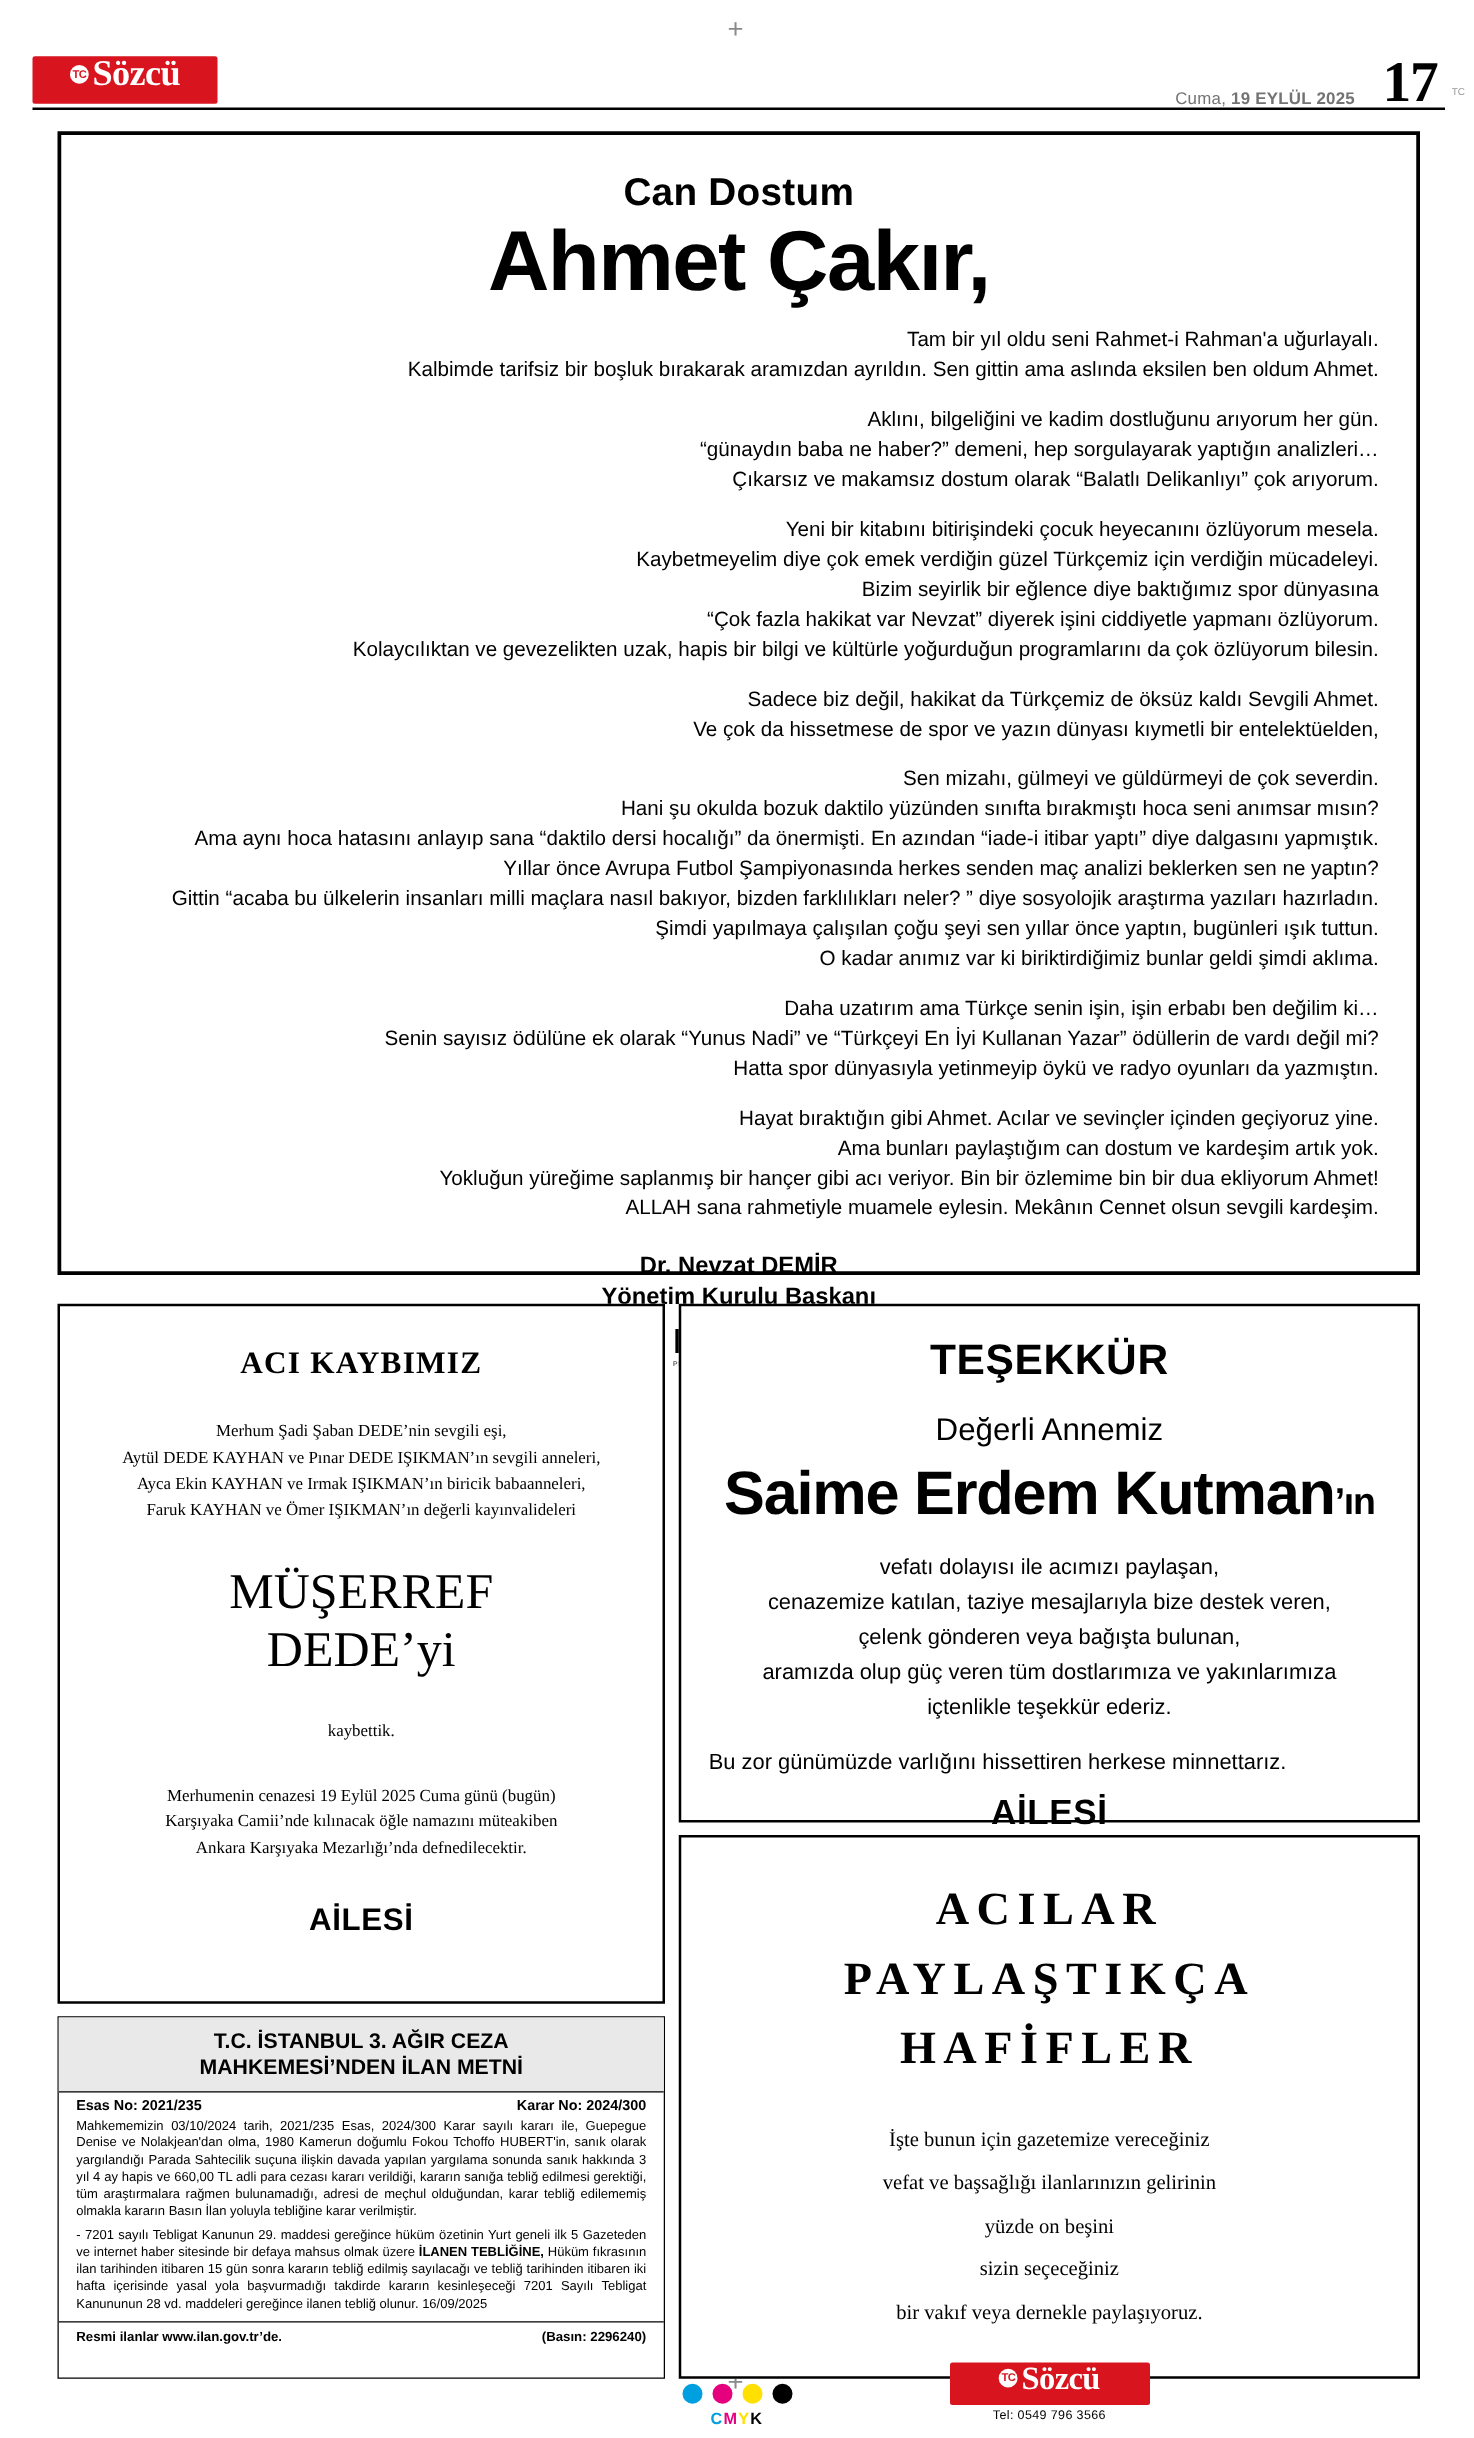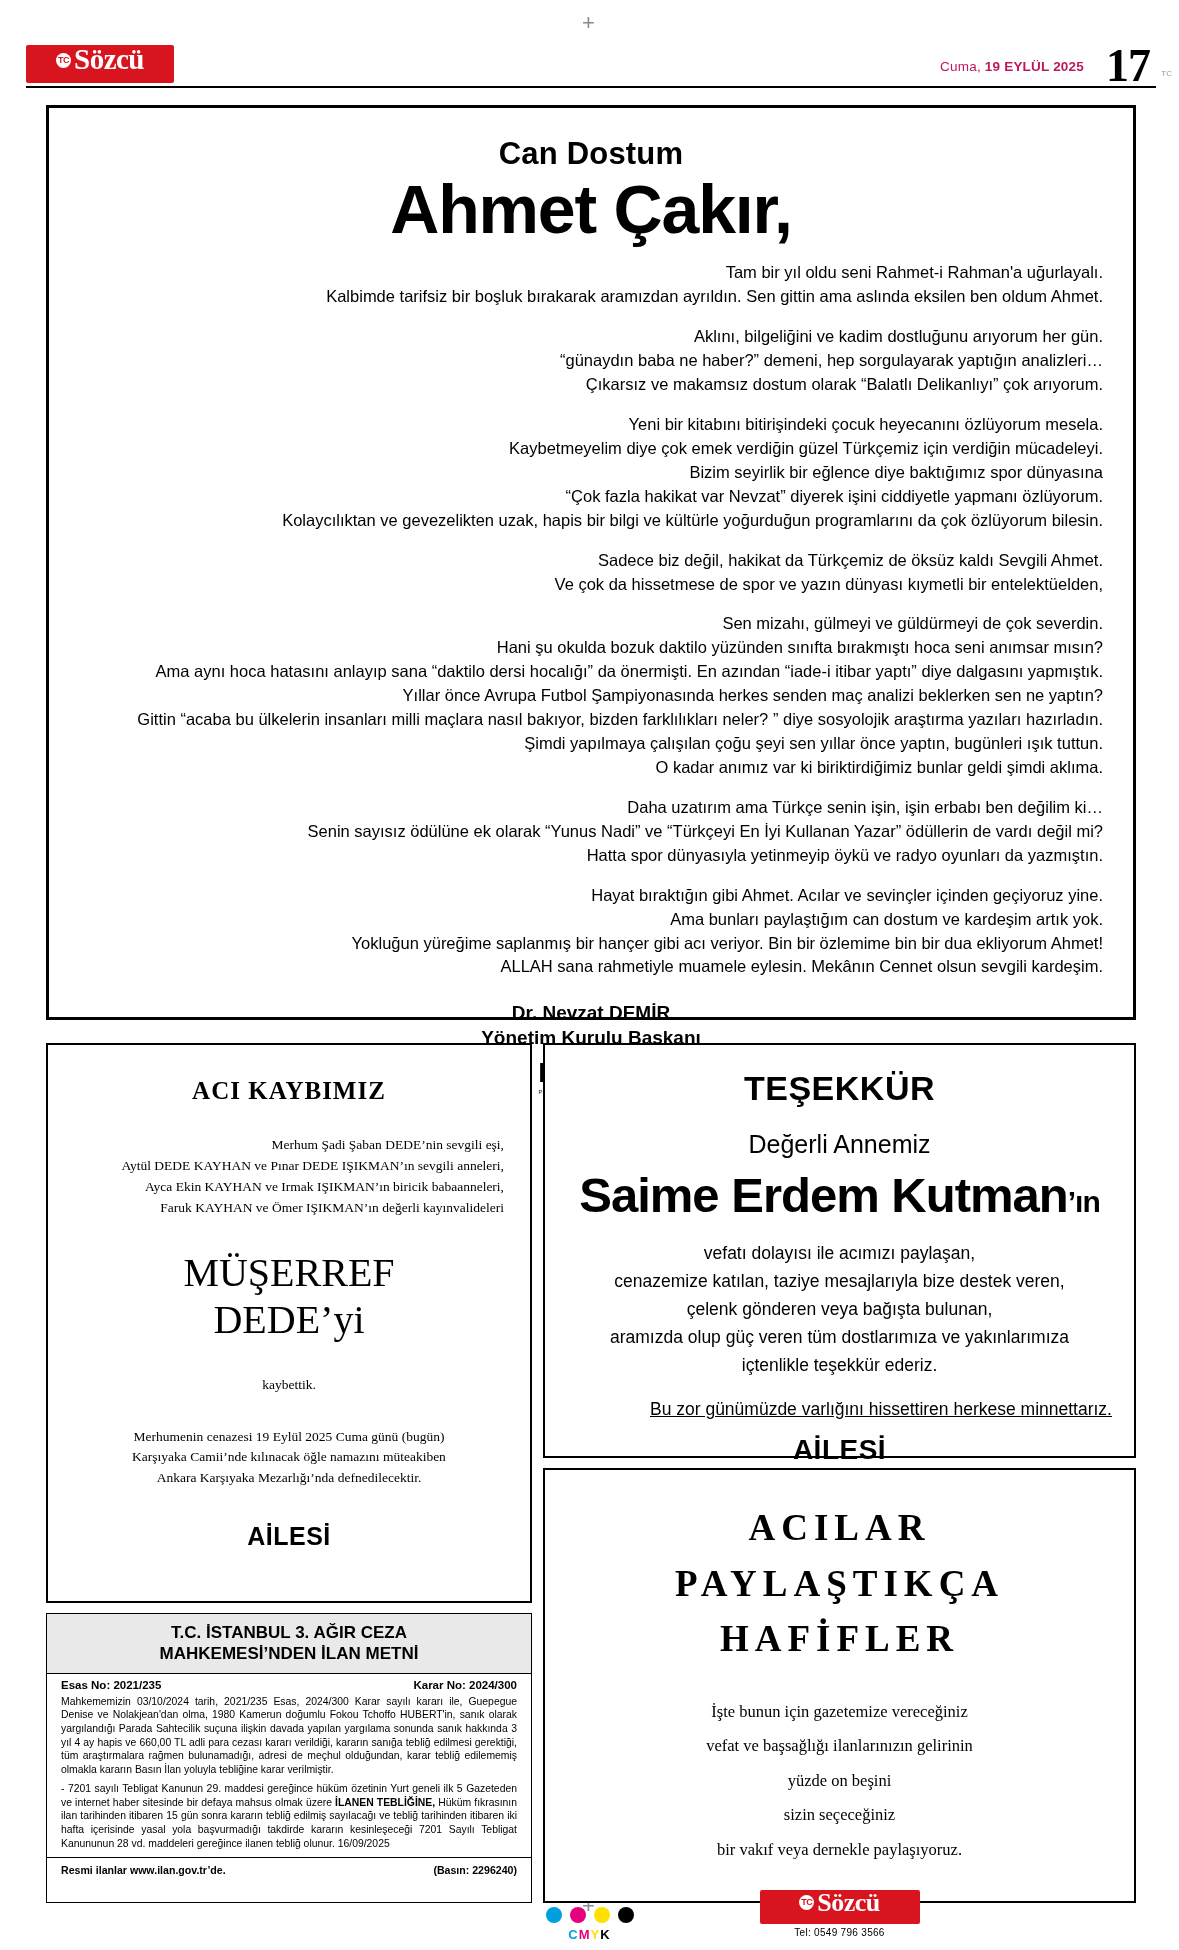--- a/index.html
+++ b/index.html
@@ -73,23 +73,23 @@
   }
   .masthead-rule {
     position: absolute;
     left: 0; top: 41px;
     width: 1130px;
     height: 2px;
     background: #000;
   }
   .date-line {
     position: absolute;
-    right: 72px; top: 14px;
+    right: 72px; top: 26px;
     font-size: 13.5px;
-    color: #be185d;
+    color: #737373;
     letter-spacing: .2px;
   }
   .date-line b { font-weight: bold; }
   .page-number {
     position: absolute;
     right: 6px; top: -6px;
     font-size: 46px;
     font-weight: bold;
     font-family: "Liberation Serif", serif;
     letter-spacing: -1px;
@@ -172,21 +172,21 @@
     font-family: "Liberation Serif", serif;
   }
   .aci-title {
     text-align: center;
     font-size: 25px;
     font-weight: bold;
     letter-spacing: 1px;
     margin-top: 10px;
   }
   .aci-rel {
-    text-align: right;
+    text-align: center;
     font-size: 13.5px;
     line-height: 1.55;
     margin-top: 30px;
   }
   .aci-name {
     text-align: center;
     font-size: 40px;
     margin-top: 30px;
     line-height: 1.18;
   }
@@ -284,24 +284,23 @@
     line-height: 1.1;
   }
   .tes-name .suffix { font-size: 30px; }
   .tes-body {
     text-align: center;
     font-size: 17.5px;
     line-height: 1.6;
     margin-top: 16px;
   }
   .tes-note {
-    text-align: right;
+    text-align: left;
     font-size: 17.5px;
     margin-top: 20px;
-    text-decoration: underline;
   }
   .tes-family {
     text-align: center;
     font-size: 28px;
     font-weight: bold;
     margin-top: 14px;
     letter-spacing: .5px;
   }
 
   

